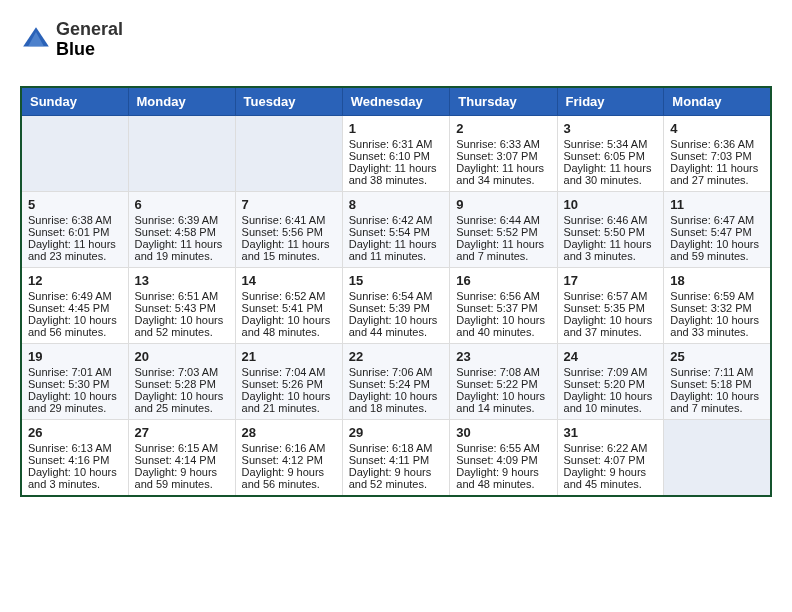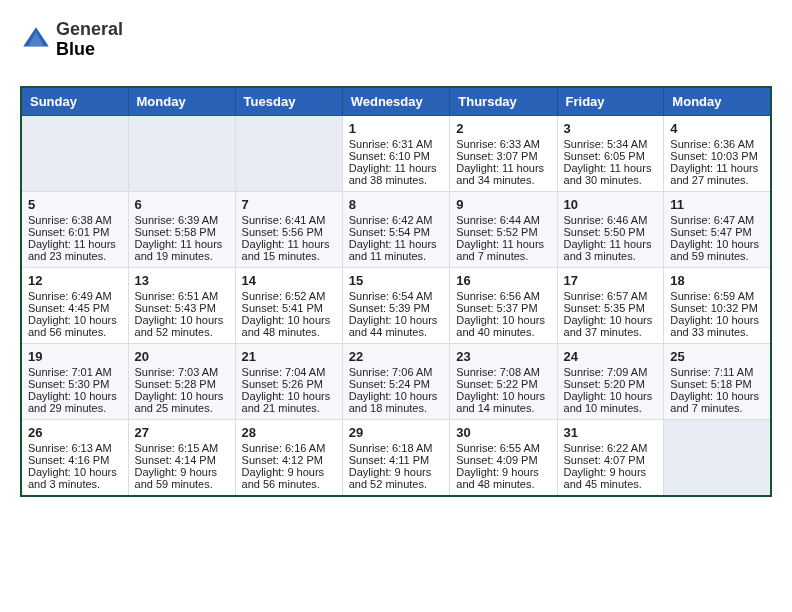--- a/index.html
+++ b/index.html
@@ -142,37 +142,37 @@
         <td>
           <span class="day-number">3</span>
           <div>Sunrise: 5:34 AM</div>
           <div>Sunset: 6:05 PM</div>
           <div>Daylight: 11 hours</div>
           <div>and 30 minutes.</div>
         </td>
         <td>
           <span class="day-number">4</span>
           <div>Sunrise: 6:36 AM</div>
-          <div>Sunset: 10:03 PM</div>
+          <div>Sunset: 7:03 PM</div>
           <div>Daylight: 11 hours</div>
           <div>and 27 minutes.</div>
         </td>
       </tr>
       <tr>
         <td>
           <span class="day-number">5</span>
           <div>Sunrise: 6:38 AM</div>
           <div>Sunset: 6:01 PM</div>
           <div>Daylight: 11 hours</div>
           <div>and 23 minutes.</div>
         </td>
         <td>
           <span class="day-number">6</span>
           <div>Sunrise: 6:39 AM</div>
-          <div>Sunset: 5:58 PM</div>
+          <div>Sunset: 4:58 PM</div>
           <div>Daylight: 11 hours</div>
           <div>and 19 minutes.</div>
         </td>
         <td>
           <span class="day-number">7</span>
           <div>Sunrise: 6:41 AM</div>
           <div>Sunset: 5:56 PM</div>
           <div>Daylight: 11 hours</div>
           <div>and 15 minutes.</div>
         </td>
@@ -244,21 +244,21 @@
         <td>
           <span class="day-number">17</span>
           <div>Sunrise: 6:57 AM</div>
           <div>Sunset: 5:35 PM</div>
           <div>Daylight: 10 hours</div>
           <div>and 37 minutes.</div>
         </td>
         <td>
           <span class="day-number">18</span>
           <div>Sunrise: 6:59 AM</div>
-          <div>Sunset: 10:32 PM</div>
+          <div>Sunset: 3:32 PM</div>
           <div>Daylight: 10 hours</div>
           <div>and 33 minutes.</div>
         </td>
       </tr>
       <tr>
         <td>
           <span class="day-number">19</span>
           <div>Sunrise: 7:01 AM</div>
           <div>Sunset: 5:30 PM</div>
           <div>Daylight: 10 hours</div>

